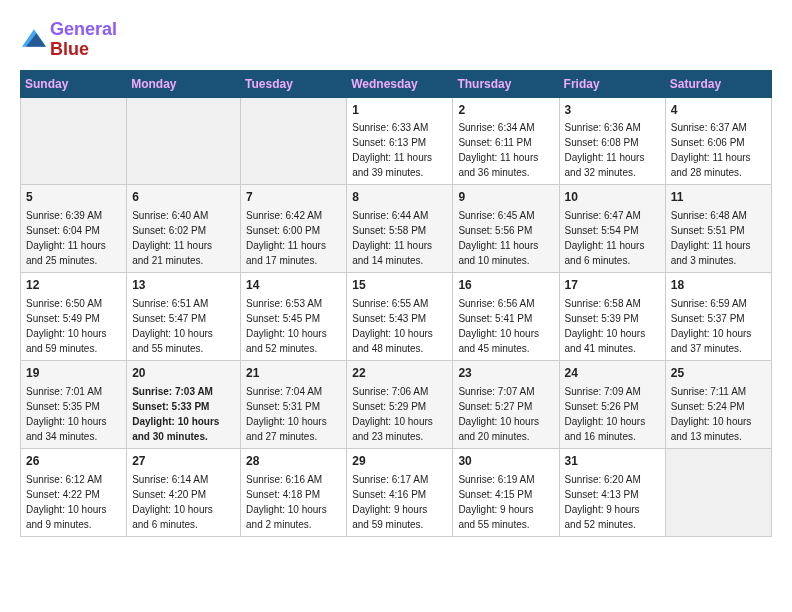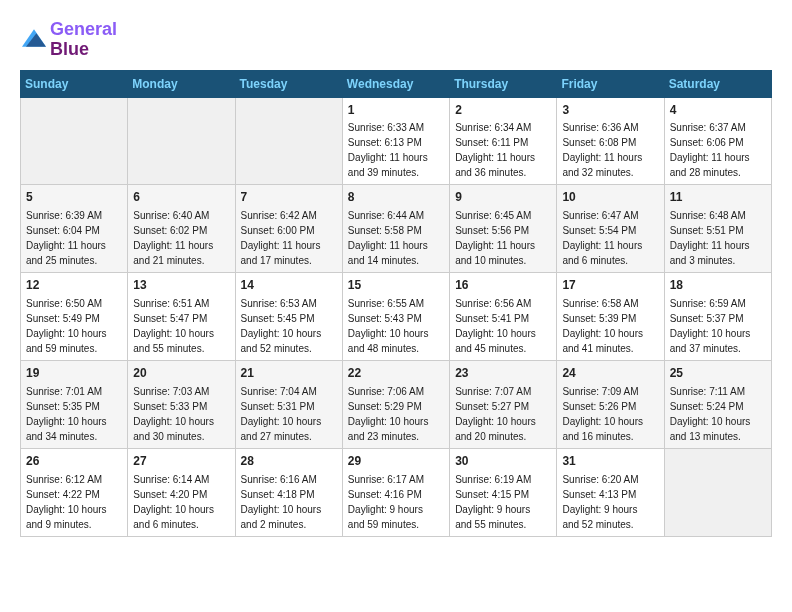--- a/index.html
+++ b/index.html
@@ -37,21 +37,21 @@
       font-size: 14px;
       color: #333;
     }
     table {
       width: 100%;
       border-collapse: collapse;
       font-size: 11px;
     }
     thead tr th {
       background: #1a5276;
-      color: #7dd3fc;
+      color: #f0abfc;
       padding: 6px 4px;
       text-align: left;
       font-size: 12px;
       font-weight: bold;
       border: 1px solid #1a5276;
     }
     tbody tr {
       height: 80px;
     }
     tbody tr:nth-child(odd) {
@@ -88,21 +88,21 @@
 <div class="header">
   <div class="logo">
     <div>
       <svg class="logo-icon" viewBox="0 0 30 22" xmlns="http://www.w3.org/2000/svg">
         <polygon points="0,22 15,0 30,22" fill="#2196f3" opacity="0.85"></polygon>
         <polygon points="5,22 18,5 30,22" fill="#1a3a6b" opacity="0.7"></polygon>
       </svg>
     </div>
     <div style="margin-left:4px;">
       <div style="font-size:18px;font-weight:bold;color:#8b5cf6;line-height:1.1;">General</div>
-      <div style="font-size:18px;font-weight:bold;color:#701a75;line-height:1.1;">Blue</div>
+      <div style="font-size:18px;font-weight:bold;color:#b91c1c;line-height:1.1;">Blue</div>
     </div>
   </div>
   <div class="title-block">
     <div class="month-title"></div>
     <div class="subtitle"></div>
   </div>
 </div>
 
 <table>
   <thead>
@@ -196,21 +196,21 @@
         <td><span class="day-num">18</span><span class="day-info" style="white-space: pre-wrap;">Sunrise: 6:59 AM
 Sunset: 5:37 PM
 Daylight: 10 hours
 and 37 minutes.</span></td>
       </tr>
       <tr>
         <td><span class="day-num">19</span><span class="day-info" style="white-space: pre-wrap;">Sunrise: 7:01 AM
 Sunset: 5:35 PM
 Daylight: 10 hours
 and 34 minutes.</span></td>
-        <td><span class="day-num">20</span><span class="day-info" style="white-space: pre-wrap;">Sunrise: 7:03 AM
+        <td><span class="day-num">20</span><span class="day-info" style="white-space: pre-wrap; font-weight: bold;">Sunrise: 7:03 AM
 Sunset: 5:33 PM
 Daylight: 10 hours
 and 30 minutes.</span></td>
         <td><span class="day-num">21</span><span class="day-info" style="white-space: pre-wrap;">Sunrise: 7:04 AM
 Sunset: 5:31 PM
 Daylight: 10 hours
 and 27 minutes.</span></td>
         <td><span class="day-num">22</span><span class="day-info" style="white-space: pre-wrap;">Sunrise: 7:06 AM
 Sunset: 5:29 PM
 Daylight: 10 hours

